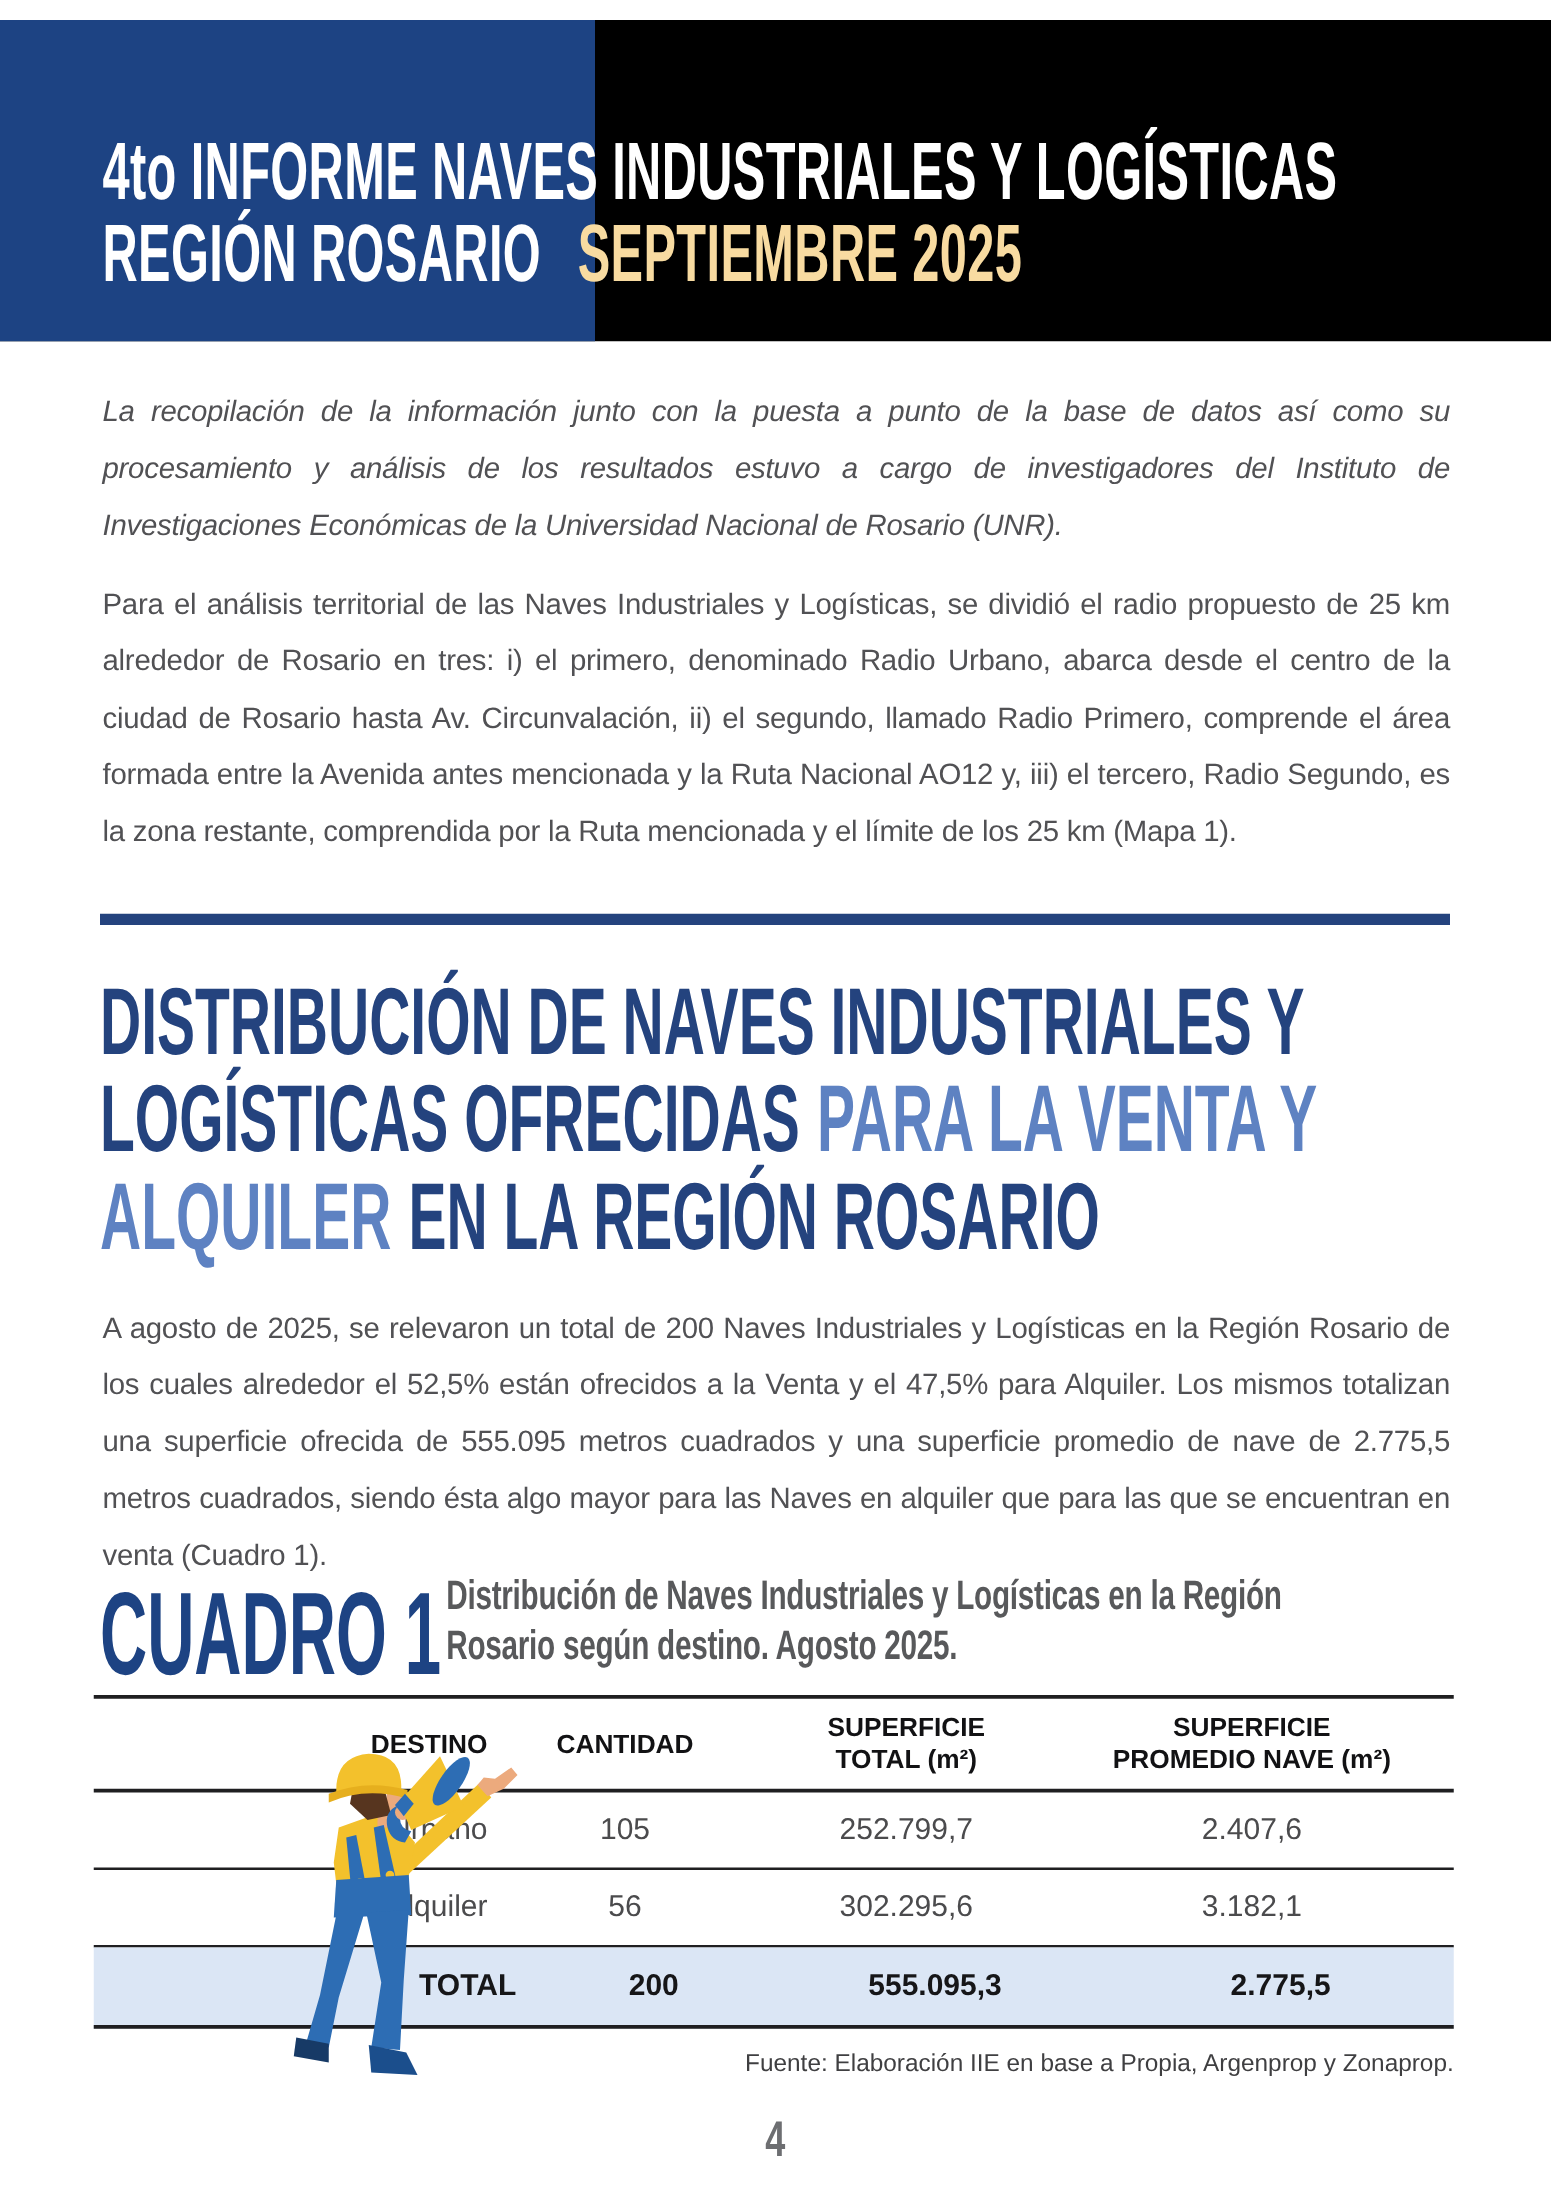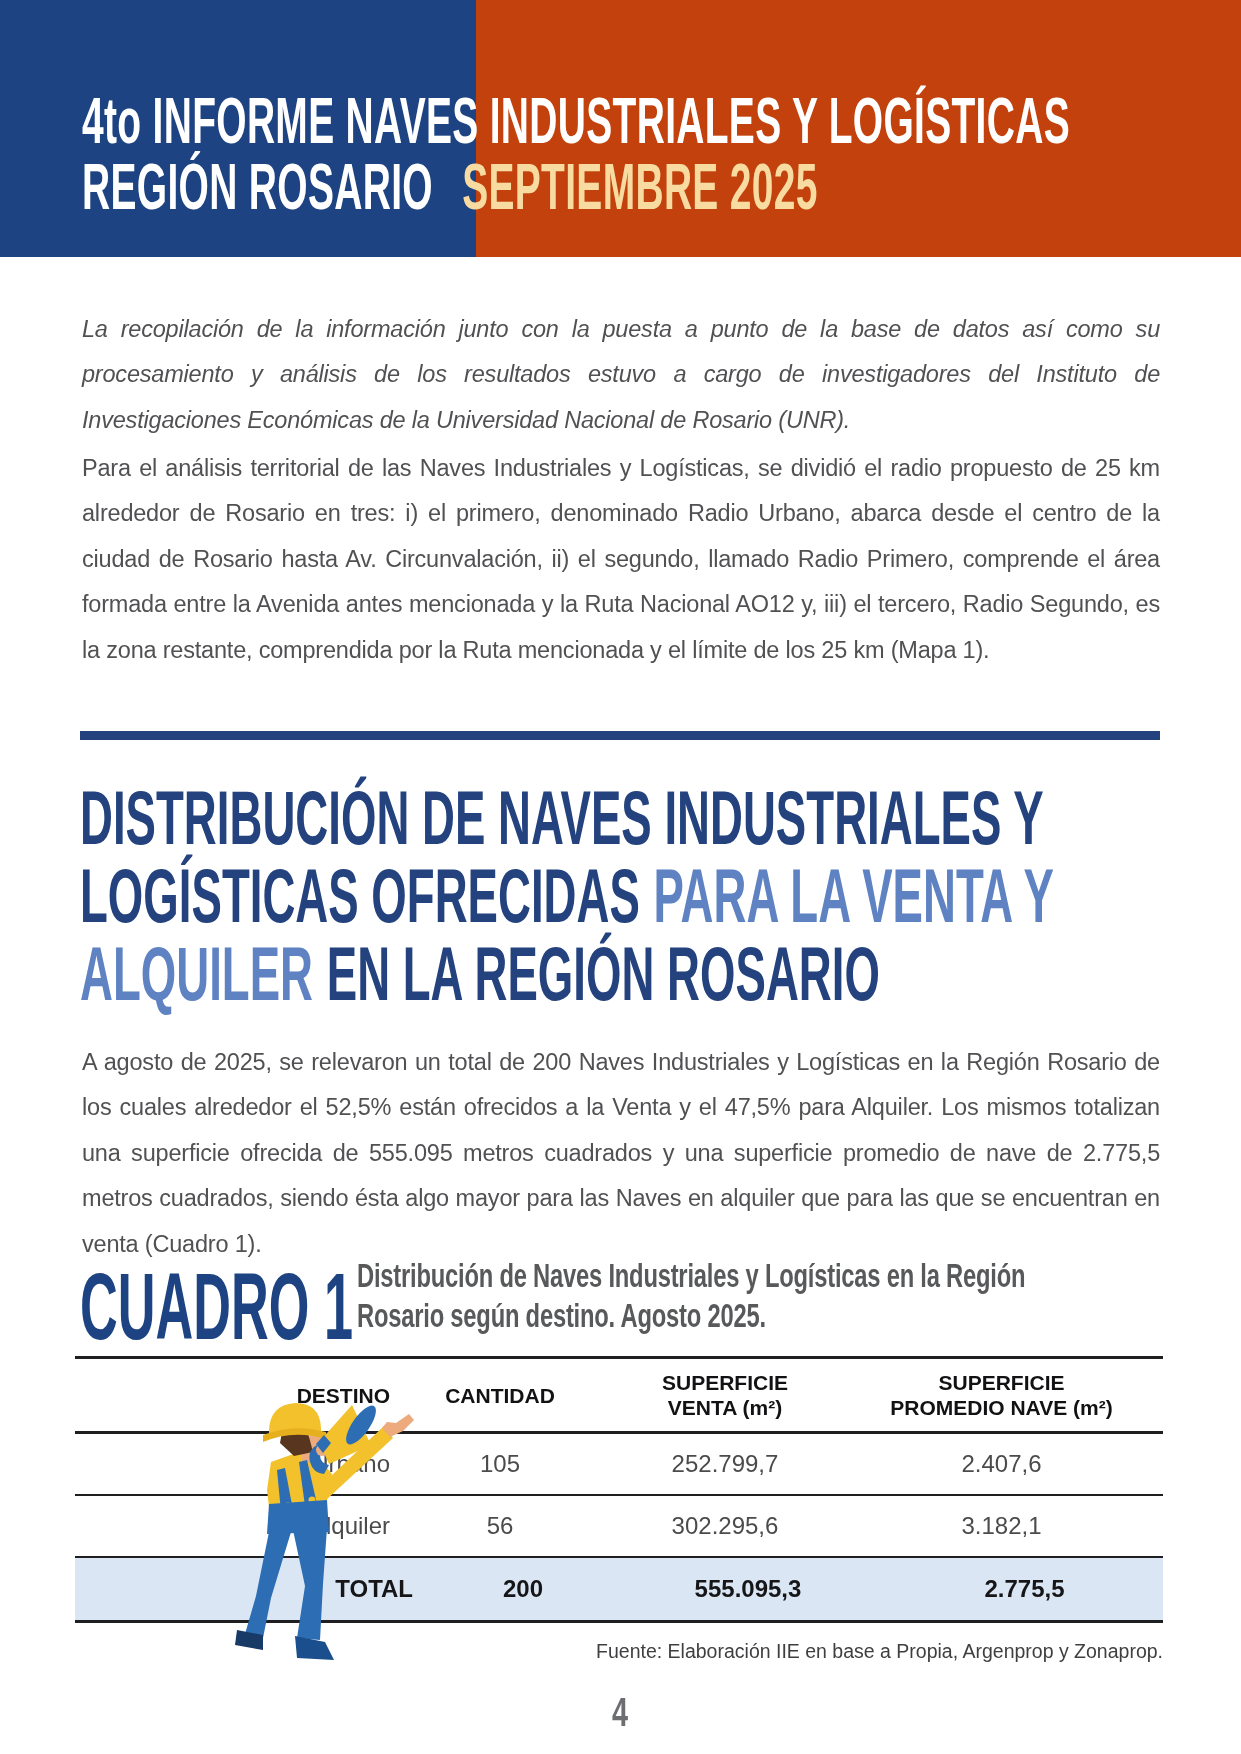--- a/index.html
+++ b/index.html
@@ -1,33 +1,33 @@
 <!DOCTYPE html>
 <html lang="es"><head>
 <meta charset="utf-8">
 <style>
   html,body{margin:0;padding:0;background:#fff;}
   .page{position:relative;width:1241px;height:1754px;background:#ffffff;overflow:hidden;
         font-family:"Liberation Sans", sans-serif;}
 
   
-  .banner{position:absolute;left:0;top:0;width:1241px;height:257px;background:#c2410c;}
+  .banner{position:absolute;left:0;top:16px;width:1241px;height:257px;background:#000000;}
   .banner-dark{position:absolute;left:0;top:0;width:476px;height:257px;background:#1D4383;}
   .banner-line{position:absolute;left:82px;white-space:nowrap;font-weight:bold;
                font-size:65px;line-height:66px;color:#ffffff;
                transform:scaleX(0.60);transform-origin:left top;letter-spacing:0.5px;}
   .banner-line.l1{top:88px;}
   .banner-line.l2{top:154px;}
   .banner-accent{color:#F8DBA1;margin-left:0.75em;}
 
   
   .par{position:absolute;left:82px;width:1078px;text-align:justify;
        font-size:23.5px;line-height:45.5px;color:#515154;letter-spacing:-0.2px;}
   .par.p1{top:283px;font-style:italic;}
-  .par.p2{top:422px;}
+  .par.p2{top:437px;}
   .par.p3{top:1016px;}
 
   
   .divider{position:absolute;left:80px;top:731px;width:1080px;height:9px;background:#24437E;}
 
   
   .headline{position:absolute;left:80px;white-space:nowrap;font-weight:bold;
             font-size:76px;line-height:78px;color:#24437E;
             transform:scaleX(0.60);transform-origin:left top;letter-spacing:0px;}
   .headline .light{color:#5E82C2;}
@@ -100,21 +100,21 @@
       <div class="cell left">
         <div>DESTINO</div>
 
       </div>
       <div class="cell">
         <div>CANTIDAD</div>
 
       </div>
       <div class="cell">
         <div>SUPERFICIE</div>
-        <div class="th-l2">VENTA (m²)</div>
+        <div class="th-l2">TOTAL (m²)</div>
       </div>
       <div class="cell">
         <div>SUPERFICIE</div>
         <div class="th-l2">PROMEDIO NAVE (m²)</div>
       </div>
     </div>
 
     <div class="trow tdata">
       <div class="cell left">Urbano</div>
       <div class="cell">105</div>

